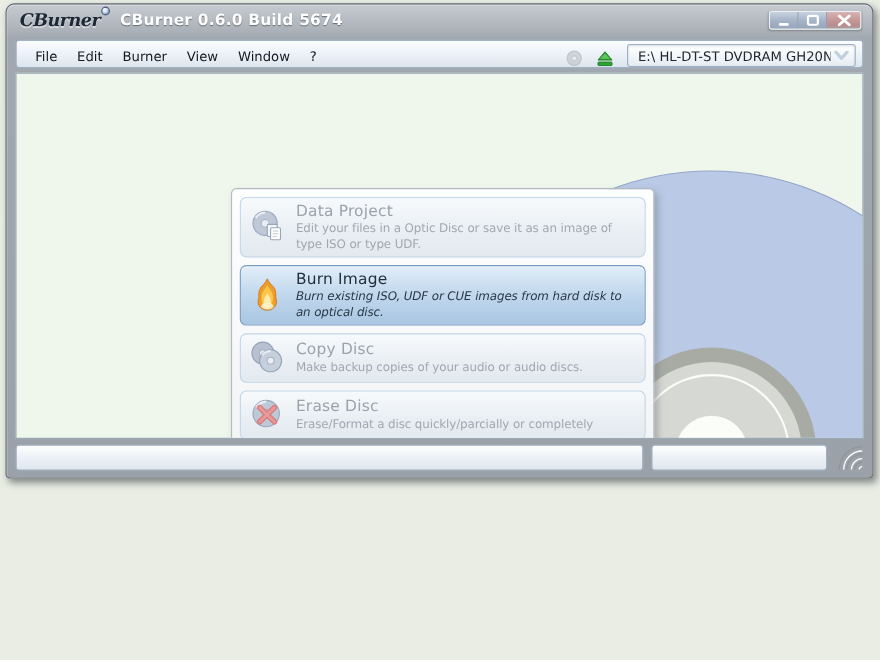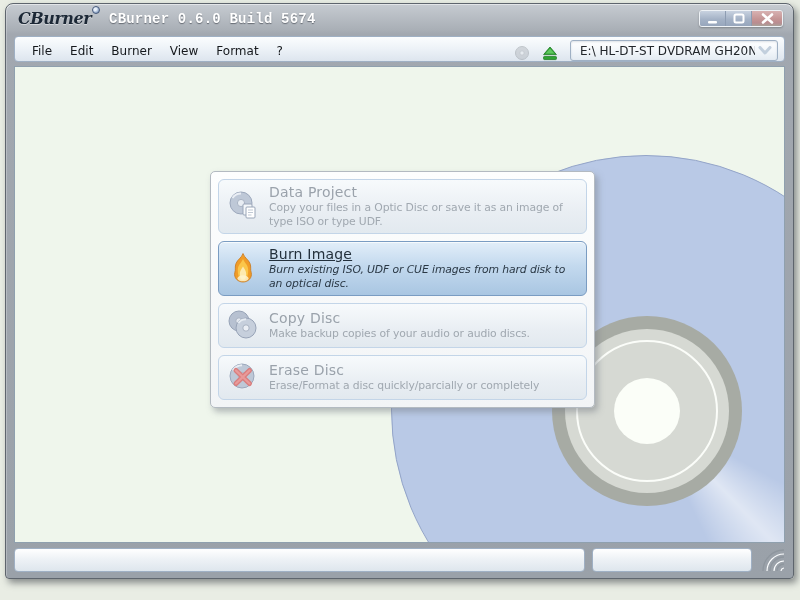--- a/index.html
+++ b/index.html
@@ -5,38 +5,38 @@
   * { margin:0; padding:0; box-sizing:border-box; }
   html,body { width:800px; height:600px; overflow:hidden; }
   body {
     font-family:"DejaVu Sans","Liberation Sans",sans-serif;
     background:#e9ede4;
     position:relative;
   }
 
   
   .window {
-    position:absolute; left:5px; top:3px; width:789px; height:576px;
+    position:absolute; left:5px; top:3px; width:789px; height:432px;
     background:linear-gradient(#c6cbd1 0,#a9afb6 26px,#a2a8b0 30px,#9aa1a9 100%);
     border:1px solid #5e656d;
     border-radius:8px 8px 4px 4px;
     box-shadow:3px 4px 7px rgba(55,60,66,.55), inset 0 1px 0 rgba(255,255,255,.5), inset 1px 0 0 rgba(255,255,255,.25);
     display:flex; flex-direction:column;
   }
 
   
   .titlebar { height:29px; flex:0 0 29px; display:flex; align-items:center; padding:0 10px 0 12px; }
   .logo { font-family:"DejaVu Serif","Liberation Serif",serif; font-style:italic; font-weight:bold;
           font-size:16px; color:#1c2836; letter-spacing:-0.5px; position:relative;
           text-shadow:0 1px 0 rgba(255,255,255,.45); }
   .logo .sup { position:absolute; right:-9px; top:-3px; width:8px; height:8px; border-radius:50%;
           background:radial-gradient(circle at 35% 35%, #e8f0fa 0 25%, #8fa6c8 70%, #5d7396 100%);
           border:0.5px solid #46597a; }
   .win-title { margin-left:18px; font-size:14px; font-weight:bold; color:#ffffff;
-          text-shadow:0 1px 1px rgba(40,45,55,.55); letter-spacing:.2px;font-family:Liberation Mono, monospace; }
+          text-shadow:0 1px 1px rgba(40,45,55,.55); letter-spacing:.2px; }
   .controls { margin-left:auto; display:flex; height:17px; border:1px solid #eef2f6;
           border-radius:3px; overflow:hidden; box-shadow:0 1px 2px rgba(0,0,0,.25); }
   .ctl { width:26px; height:100%; display:flex; align-items:center; justify-content:center;
           background:linear-gradient(#c8d2e0,#a4b2c6 55%,#97a6bc); border-right:1px solid #8d9cb2; }
   .ctl:last-child { border-right:none; }
   .ctl.close { width:30px; background:linear-gradient(#d8b2b2,#c49494 55%,#b98c90 80%,#a9a29a); }
   .ctl svg { display:block; }
 
   
   .frame-body { flex:1; display:flex; flex-direction:column; padding:3px 8px 6px 8px; min-height:0; }
@@ -101,21 +101,21 @@
   }
   .item.selected {
     border:1px solid #7a9cc2;
     background:linear-gradient(#e2eef9,#c3d9ee 45%,#a9c6e2);
     box-shadow:inset 0 1px 0 rgba(255,255,255,.7);
   }
   .item .icon-box { flex:0 0 36px; display:flex; align-items:center; justify-content:center; }
   .item .txt { flex:1; }
   .item .title { font-size:14px; color:#9aa2ab; line-height:17px; letter-spacing:.2px; }
   .item .desc  { font-size:10.8px; color:#a0a8b0; line-height:13.5px; letter-spacing:-0.1px; }
-  .item.selected .title { color:#23303c;text-decoration:underline; }
+  .item.selected .title { color:#23303c; }
   .item.selected .desc  { color:#2a3845;font-style:italic; }
 
   
   .statusbar { flex:0 0 24px; margin-top:5px; display:flex; align-items:stretch; gap:7px; }
   .status-panel {
     background:linear-gradient(#ffffff,#eef2f6 45%,#dee6ed);
     border:1px solid #9fb0c4; border-radius:4px;
     font-size:11px; color:#333; padding:0 8px; display:flex; align-items:center;
   }
   .status-panel.left { flex:1; }
@@ -152,21 +152,21 @@
     </span>
   </div>
 
   <div class="frame-body">
 
     <div class="menubar">
       <span class="menu-item">File</span>
       <span class="menu-item">Edit</span>
       <span class="menu-item">Burner</span>
       <span class="menu-item">View</span>
-      <span class="menu-item">Format</span>
+      <span class="menu-item">Window</span>
       <span class="menu-item">?</span>
       <span class="spacer"></span>
 
       <span class="tb-icon">
         <svg width="16" height="16" viewBox="0 0 16 16" opacity="0.55">
           <circle cx="8" cy="8" r="6.5" fill="#b9bec4" stroke="#9aa0a6"></circle>
           <circle cx="8" cy="8" r="2.2" fill="#e6e9ec" stroke="#aab0b6"></circle>
         </svg>
       </span>
       <span class="tb-icon">
@@ -206,21 +206,21 @@
               <circle cx="15" cy="13" r="11" fill="#bec8d7" stroke="#9ca8bc"></circle>
               <path d="M6.5 8 A 10 10 0 0 1 15 3.4" fill="none" stroke="#eef2f7" stroke-width="2" opacity="0.9"></path>
               <circle cx="15" cy="13" r="3.6" fill="#e8edf3" stroke="#aab4c4"></circle>
               <rect x="17" y="14" width="9" height="11" rx="1" fill="#f4f7fa" stroke="#9aa6b8"></rect>
               <rect x="20" y="17" width="9" height="11" rx="1" fill="#ffffff" stroke="#9aa6b8"></rect>
               <path d="M22 20 h5 M22 22.5 h5 M22 25 h3.5" stroke="#c0c9d4" stroke-width="1"></path>
             </svg>
           </span>
           <span class="txt">
             <div class="title">Data Project</div>
-            <div class="desc">Copy your files in a Optic Disc or save it as an image of type ISO or type UDF.</div>
+            <div class="desc">Edit your files in a Optic Disc or save it as an image of type ISO or type UDF.</div>
           </span>
         </div>
 
         <div class="item selected">
           <span class="icon-box">
             <svg width="32" height="32" viewBox="0 0 32 32">
               <path d="M16 1.5 C14.5 6 10.5 7.5 9 11.5 C7.6 15 9 17.5 7.8 20.5 C6.6 25.5 10.5 30 16 30 C21.5 30 25.4 25.5 24.2 20.5 C23 17.5 24.4 15 23 11.5 C21.5 7.5 17.5 6 16 1.5 Z" fill="#f09c28" stroke="#c9771b" stroke-width="0.8"></path>
               <path d="M16 7 C14 11.5 10.8 13 10.8 18 C10.8 24 12.8 28.4 16 28.4 C19.2 28.4 21.2 24 21.2 18 C21.2 13 18 11.5 16 7 Z" fill="#fbc64a"></path>
               <path d="M16 14.5 C14.2 17.5 12.8 18.8 12.8 22 C12.8 25.4 14 27.6 16 27.6 C18 27.6 19.2 25.4 19.2 22 C19.2 18.8 17.8 17.5 16 14.5 Z" fill="#fdeab0"></path>
               <ellipse cx="16" cy="26.3" rx="5.5" ry="3" fill="#fdf3cf" opacity="0.85"></ellipse>

